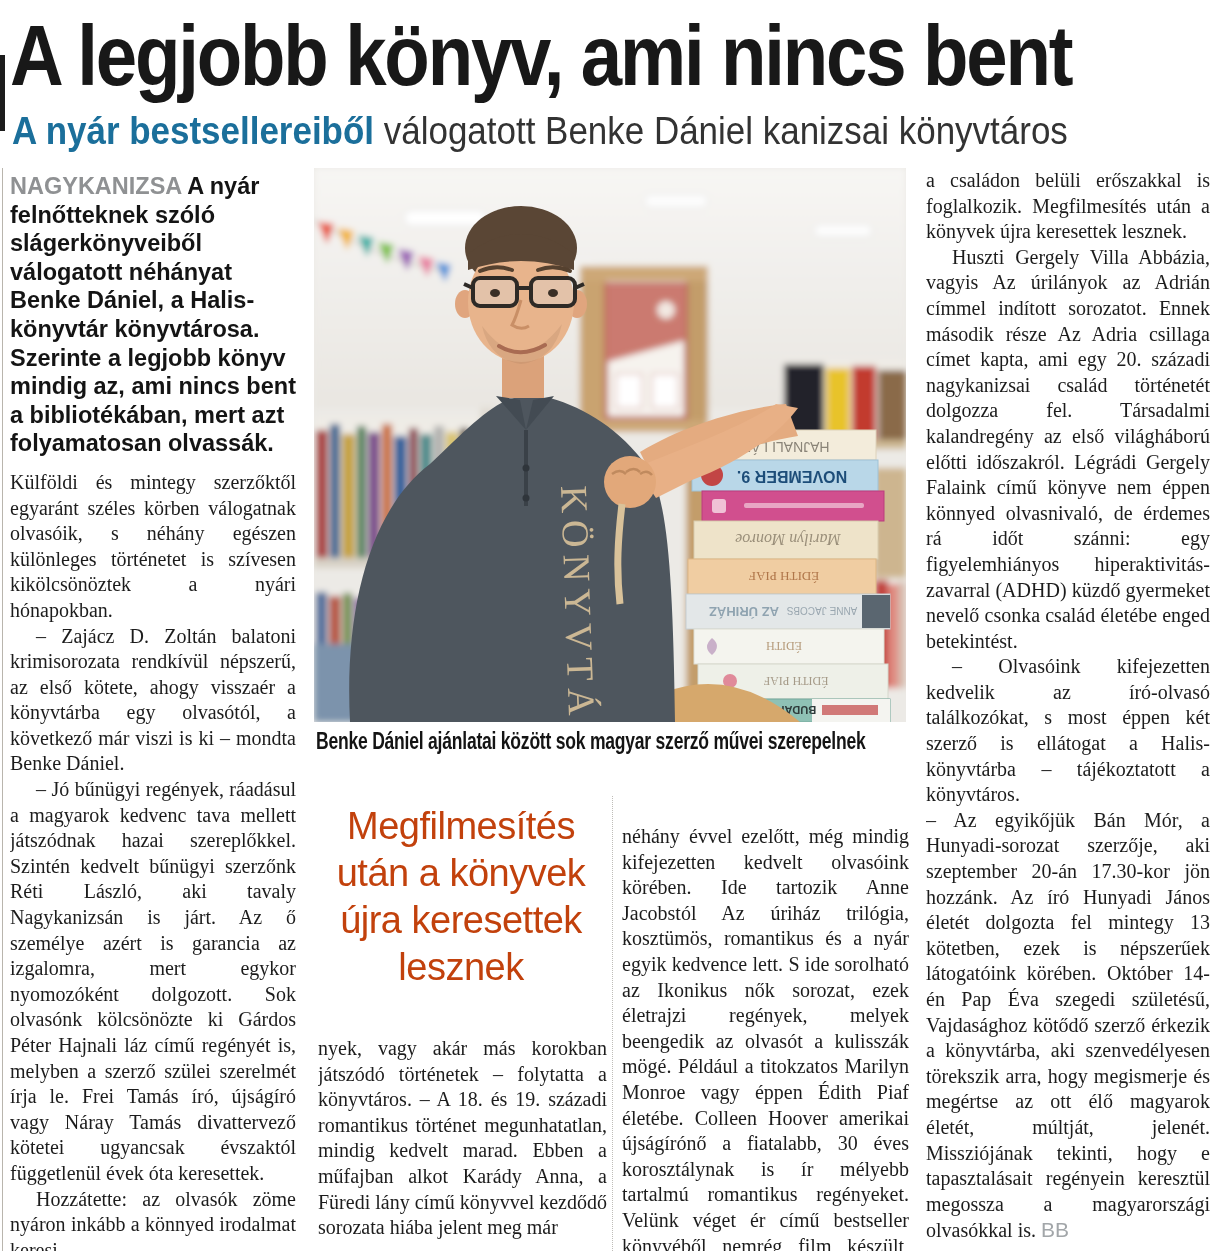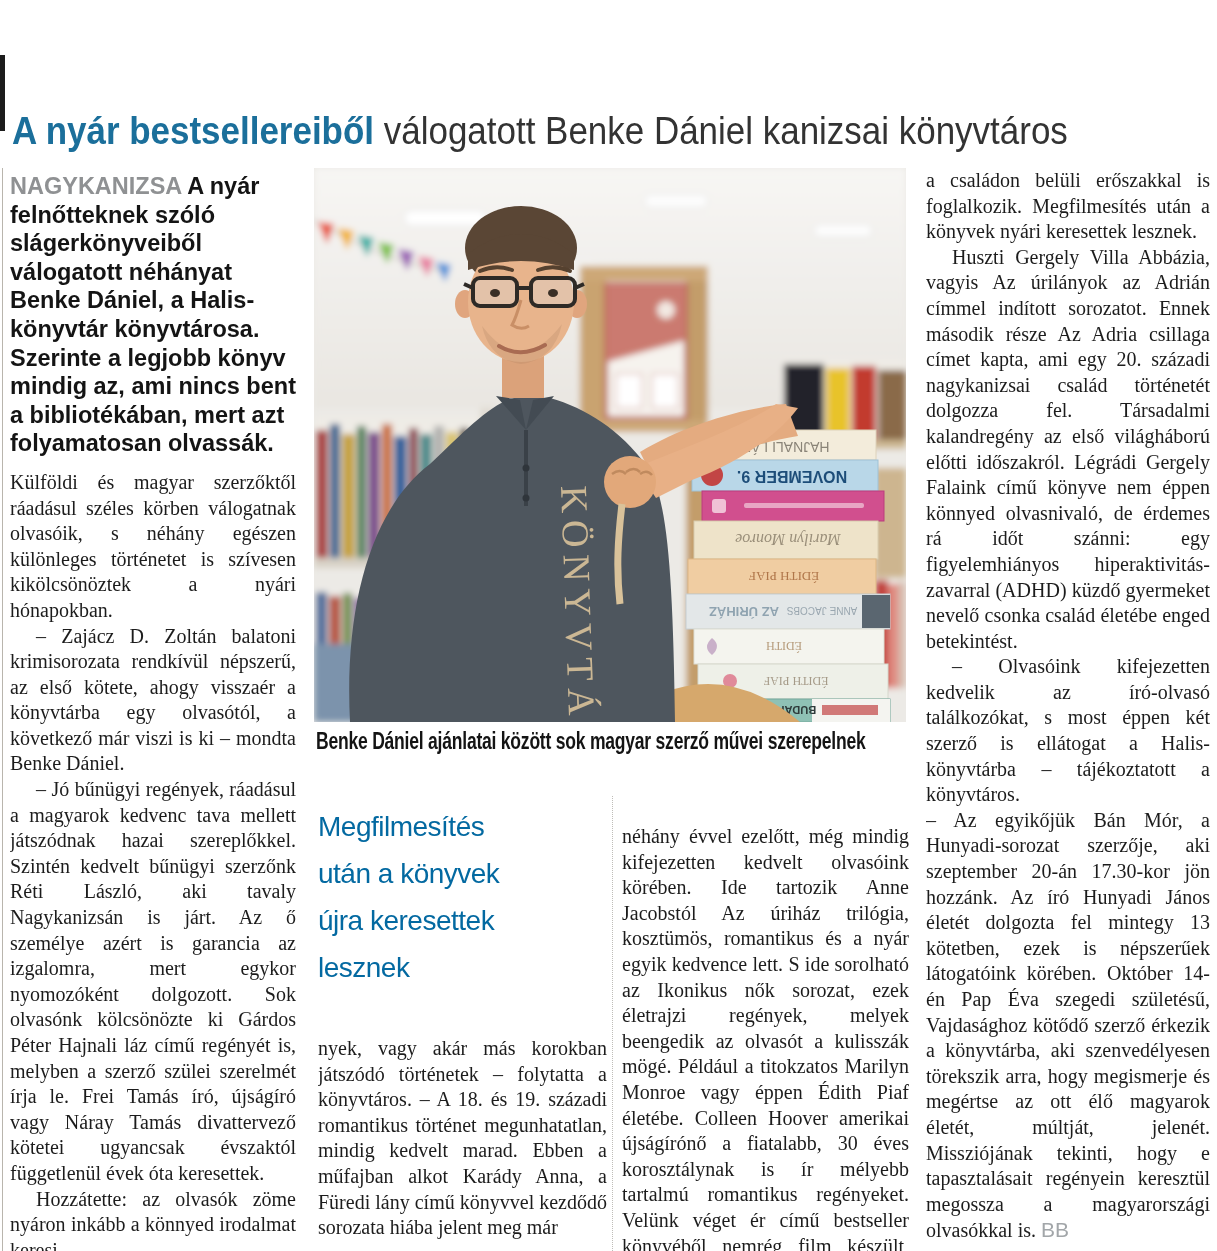--- a/index.html
+++ b/index.html
@@ -33,41 +33,44 @@
   .sig{font-family:"Liberation Sans",sans-serif;font-weight:400;color:#a2a6a9;font-size:21px;}
   
   .photo{position:absolute;left:314px;top:168px;width:592px;height:554px;overflow:hidden;background:#eceae6;}
   .caption{position:absolute;left:316px;top:727px;width:592px;white-space:nowrap;}
   .caption span{display:inline-block;font-family:"Liberation Sans",sans-serif;font-weight:700;
         font-size:24px;color:#141414;letter-spacing:-.3px;transform:scaleX(.73);transform-origin:left center;}
   .credit{position:absolute;left:316px;top:756px;width:590px;text-align:right;
         font-family:"Liberation Sans",sans-serif;font-variant:small-caps;font-size:20px;
         letter-spacing:.5px;color:#2b2b2b;}
   
-  .pullquote{position:absolute;left:318px;top:803px;width:286px;text-align:left;
-        font-family:"Liberation Sans",sans-serif;font-size:28px;line-height:47px;
-        color:#0369a1;white-space:pre-line;letter-spacing:-.5px;}
+  .pullquote{position:absolute;left:318px;top:803px;width:286px;text-align:center;
+        font-family:"Liberation Sans",sans-serif;font-size:38px;line-height:47px;
+        color:#c2410c;white-space:pre-line;letter-spacing:-.5px;}
 </style>
 </head>
 <body>
 
 <div id="page">
 
   <div class="edge-mark"></div>
   <div class="edge-rule"></div>
 
+  <div class="headline">
+    <span>A legjobb könyv, ami nincs bent</span>
+  </div>
 
   <div class="subhead">
     <span class="hl">A nyár bestsellereiből</span><span> válogatott Benke Dániel kanizsai könyvtáros</span>
   </div>
 
   <div class="col" id="col1">
     <p class="lead"><span class="kicker">NAGYKANIZSA</span><span> A nyár felnőtteknek szóló slágerkönyveiből válogatott néhányat Benke Dániel, a Halis-könyvtár könyvtárosa. Szerinte a legjobb könyv mindig az, ami nincs bent a bibliotékában, mert azt folyamatosan olvassák.</span></p>
     <div class="body-text">
-      <p>Külföldi és magyar szerzőktől ráadásul széles körben válogatnak olvasóik, s néhány egészen különleges történetet is szívesen kikölcsönöztek a nyári hónapokban.</p>
+      <p>Külföldi és mintegy szerzőktől egyaránt széles körben válogatnak olvasóik, s néhány egészen különleges történetet is szívesen kikölcsönöztek a nyári hónapokban.</p>
       <p class="ind">– Zajácz D. Zoltán balatoni krimisorozata rendkívül népszerű, az első kötete, ahogy visszaér a könyvtárba egy olvasótól, a következő már viszi is ki – mondta Benke Dániel.</p>
       <p class="ind">– Jó bűnügyi regények, ráadásul a magyarok kedvenc tava mellett játszódnak hazai szereplőkkel. Szintén kedvelt bűnügyi szerzőnk Réti László, aki tavaly Nagykanizsán is járt. Az ő személye azért is garancia az izgalomra, mert egykor nyomozóként dolgozott. Sok olvasónk kölcsönözte ki Gárdos Péter Hajnali láz című regényét is, melyben a szerző szülei szerelmét írja le. Frei Tamás író, újságíró vagy Náray Tamás divattervező kötetei ugyancsak évszaktól függetlenül évek óta keresettek.</p>
       <p class="ind">Hozzátette: az olvasók zöme nyáron inkább a könnyed irodalmat keresi.</p>
 
     </div>
   </div>
 
   <div class="photo">
     <svg width="592" height="554" viewBox="0 0 592 554" xmlns="http://www.w3.org/2000/svg">
       <defs>
@@ -249,19 +252,19 @@
 
   <div class="col body-text" id="col2">
     <p>nyek, vagy akár más korokban játszódó történetek – folytatta a könyvtáros. – A 18. és 19. századi romantikus történet megunhatatlan, mindig kedvelt marad. Ebben a műfajban alkot Karády Anna, a Füredi lány című könyvvel kezdődő sorozata hiába jelent meg már</p>
   </div>
 
   <div class="col body-text" id="col3">
     <p>néhány évvel ezelőtt, még mindig kifejezetten kedvelt olvasóink körében. Ide tartozik Anne Jacobstól Az úriház trilógia, kosztümös, romantikus és a nyár egyik kedvence lett. S ide sorolható az Ikonikus nők sorozat, ezek életrajzi regények, melyek beengedik az olvasót a kulisszák mögé. Például a titokzatos Marilyn Monroe vagy éppen Édith Piaf életébe. Colleen Hoover amerikai újságírónő a fiatalabb, 30 éves korosztálynak is ír mélyebb tartalmú romantikus regényeket. Velünk véget ér című bestseller könyvéből nemrég film készült, ami</p>
   </div>
 
   <div class="col body-text" id="col4">
-    <p>a családon belüli erőszakkal is foglalkozik. Megfilmesítés után a könyvek nyári keresettek lesznek.</p>
+    <p>a családon belüli erőszakkal is foglalkozik. Megfilmesítés után a könyvek újra keresettek lesznek.</p>
     <p class="ind">Huszti Gergely Villa Abbázia, vagyis Az úrilányok az Adrián címmel indított sorozatot. Ennek második része Az Adria csillaga címet kapta, ami egy 20. századi nagykanizsai család történetét dolgozza fel. Társadalmi kalandregény az első világháború előtti időszakról. Légrádi Gergely Falaink című könyve nem éppen könnyed olvasnivaló, de érdemes rá időt szánni: egy figyelemhiányos hiperaktivitás-zavarral (ADHD) küzdő gyermeket nevelő csonka család életébe enged betekintést.</p>
     <p class="ind">– Olvasóink kifejezetten kedvelik az író-olvasó találkozókat, s most éppen két szerző is ellátogat a Halis-könyvtárba – tájékoztatott a könyvtáros.</p>
     <p><span>– Az egyikőjük Bán Mór, a Hunyadi-sorozat szerzője, aki szeptember 20-án 17.30-kor jön hozzánk. Az író Hunyadi János életét dolgozta fel mintegy 13 kötetben, ezek is népszerűek látogatóink körében. Október 14-én Pap Éva szegedi születésű, Vajdasághoz kötődő szerző érkezik a könyvtárba, aki szenvedélyesen törekszik arra, hogy megismerje és megértse az ott élő magyarok életét, múltját, jelenét. Missziójának tekinti, hogy e tapasztalásait regényein keresztül megossza a magyarországi olvasókkal is. </span><span class="sig">BB</span></p>
   </div>
 
 </div>
 
 </body></html>

